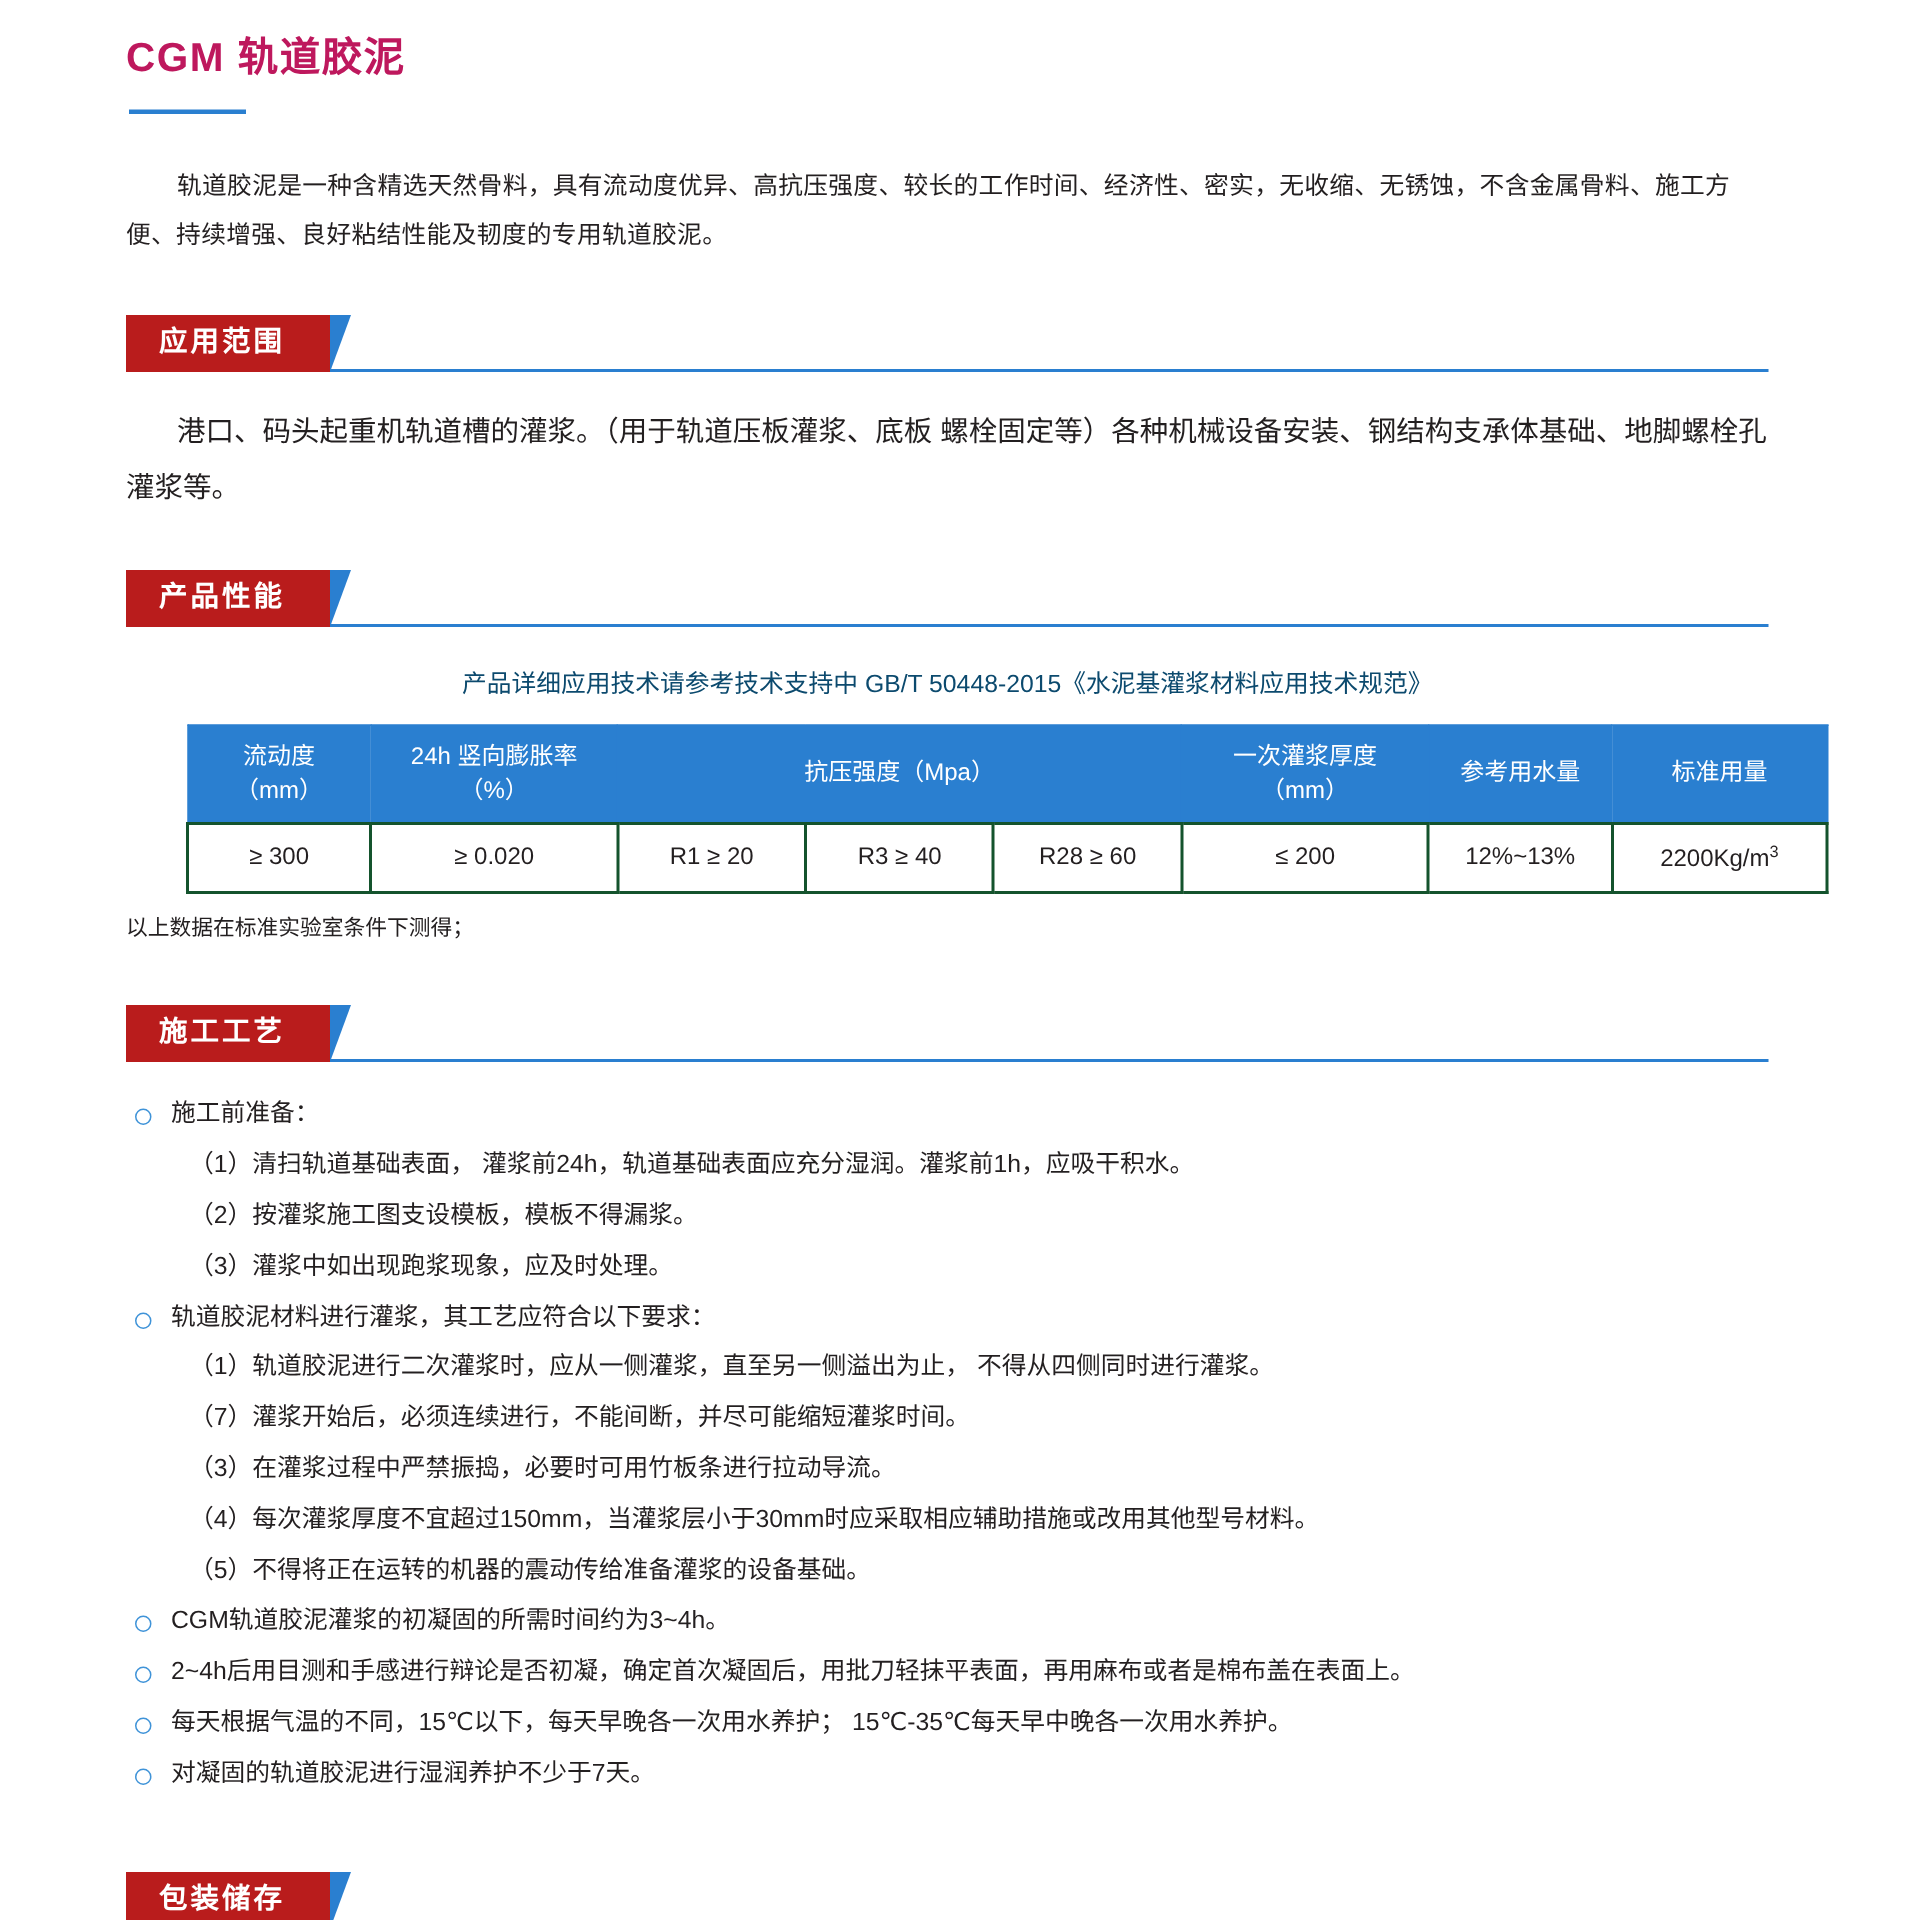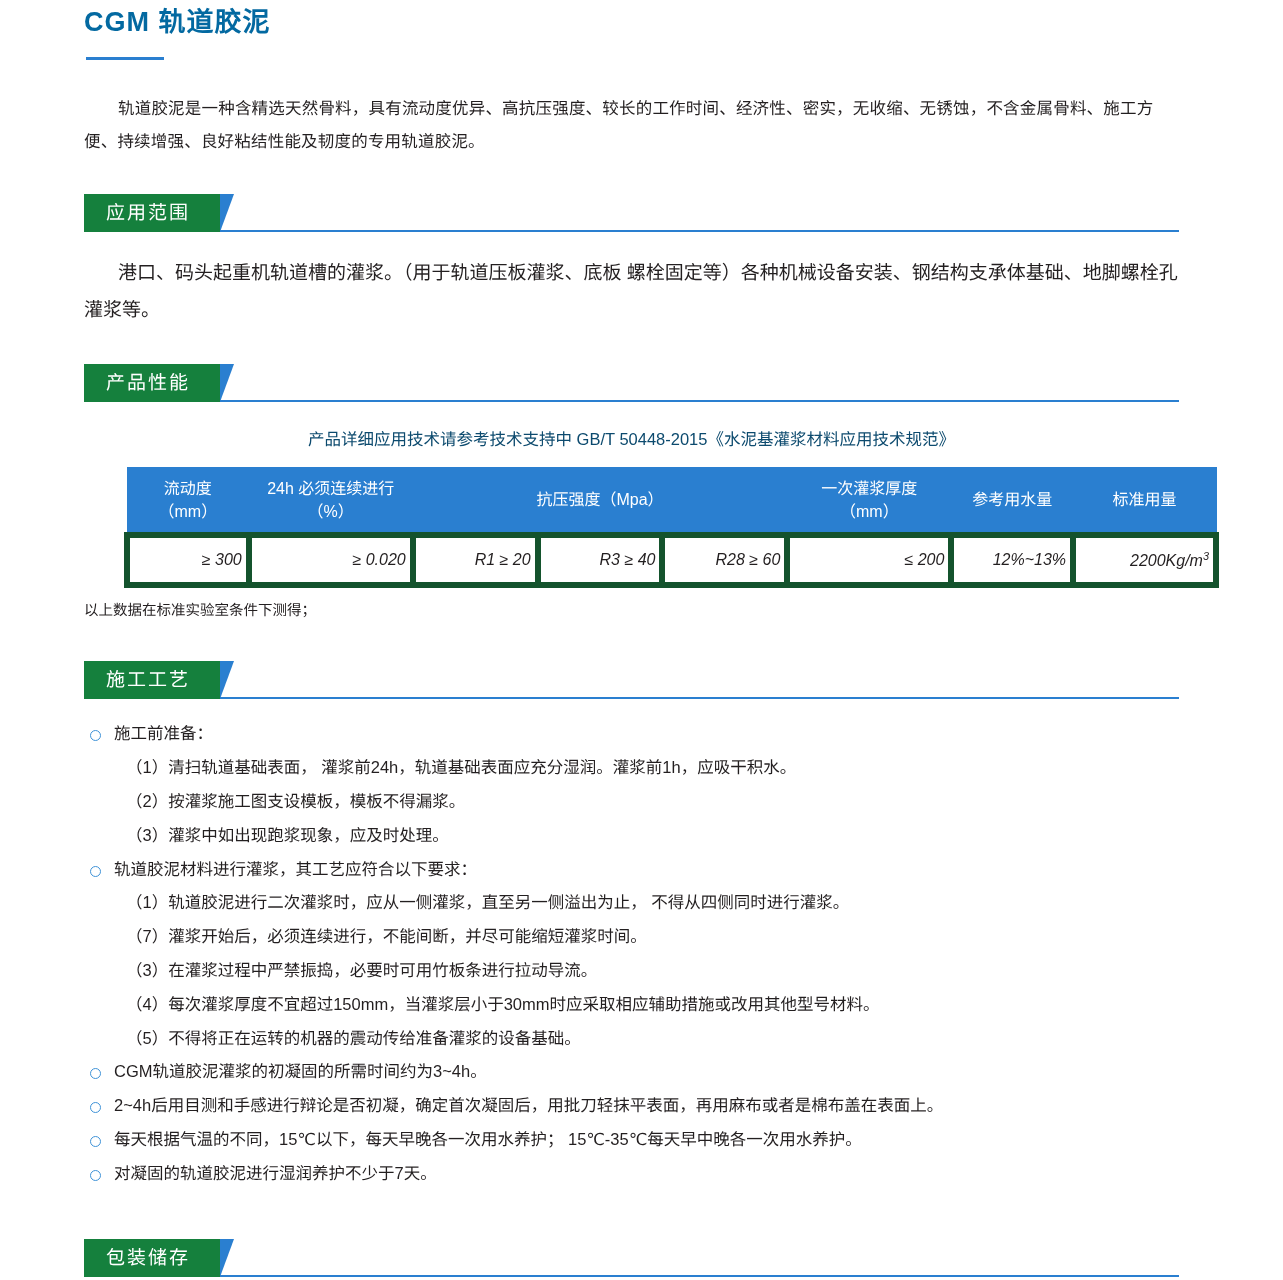--- a/index.html
+++ b/index.html
@@ -17,24 +17,25 @@
   .page {
     position: relative;
     width: 1283px;
     box-sizing: border-box;
     padding: 0 104px 40px 84px;
   }
 
   
   .doc-title {
     margin: 0;
+    padding-top: 16px;
     font-size: 27px;
     font-weight: bold;
     letter-spacing: 1px;
-    color: #0369a1;
+    color: #be185d;
   }
   .title-rule {
     width: 78px;
     height: 3px;
     background: #2a7fd0;
     margin: 18px 0 0 2px;
   }
 
   
   .intro {
@@ -50,24 +51,24 @@
   .section-head {
     position: relative;
     margin-top: 36px;
     height: 38px;
   }
   .section-head .banner {
     position: relative;
     display: inline-block;
     height: 38px;
     line-height: 38px;
-    background: #15803d;
+    background: #b91c1c;
     color: #ffffff;
     font-size: 19px;
-    font-weight: normal;
+    font-weight: bold;
     letter-spacing: 2px;
     padding: 0 30px 0 22px;
     z-index: 2;
   }
   .section-head .banner::after {
     content: "";
     position: absolute;
     top: 0;
     right: -14px;
     width: 0;
@@ -115,26 +116,25 @@
     background: #2a7fd0;
     color: #ffffff;
     font-weight: normal;
     border: 1px solid #2a7fd0;
     padding: 9px 4px;
     line-height: 1.45;
     text-align: center;
     vertical-align: middle;
   }
   table.perf td {
-    border: 6px solid #14532d;
+    border: 2px solid #14532d;
     padding: 12px 4px;
-    text-align: right;
+    text-align: center;
     vertical-align: middle;
     color: #231f20;
-    font-style: italic;
   }
   .table-note {
     margin-top: 10px;
     font-size: 14.5px;
     color: #231f20;
     font-family: Liberation Serif, serif;
   }
 
   
   ul.bullets {
@@ -201,21 +201,21 @@
       <col style="width:11.5%">
       <col style="width:13.5%">
     </colgroup>
     <thead>
       <tr>
         <th rowspan="1">
           <span>流动度</span><br>
           <span>（mm）</span>
         </th>
         <th>
-          <span>24h 必须连续进行</span><br>
+          <span>24h 竖向膨胀率</span><br>
           <span>（%）</span>
         </th>
         <th colspan="3">
           <span>抗压强度（Mpa）</span>
         </th>
         <th>
           <span>一次灌浆厚度</span><br>
           <span>（mm）</span>
         </th>
         <th>

